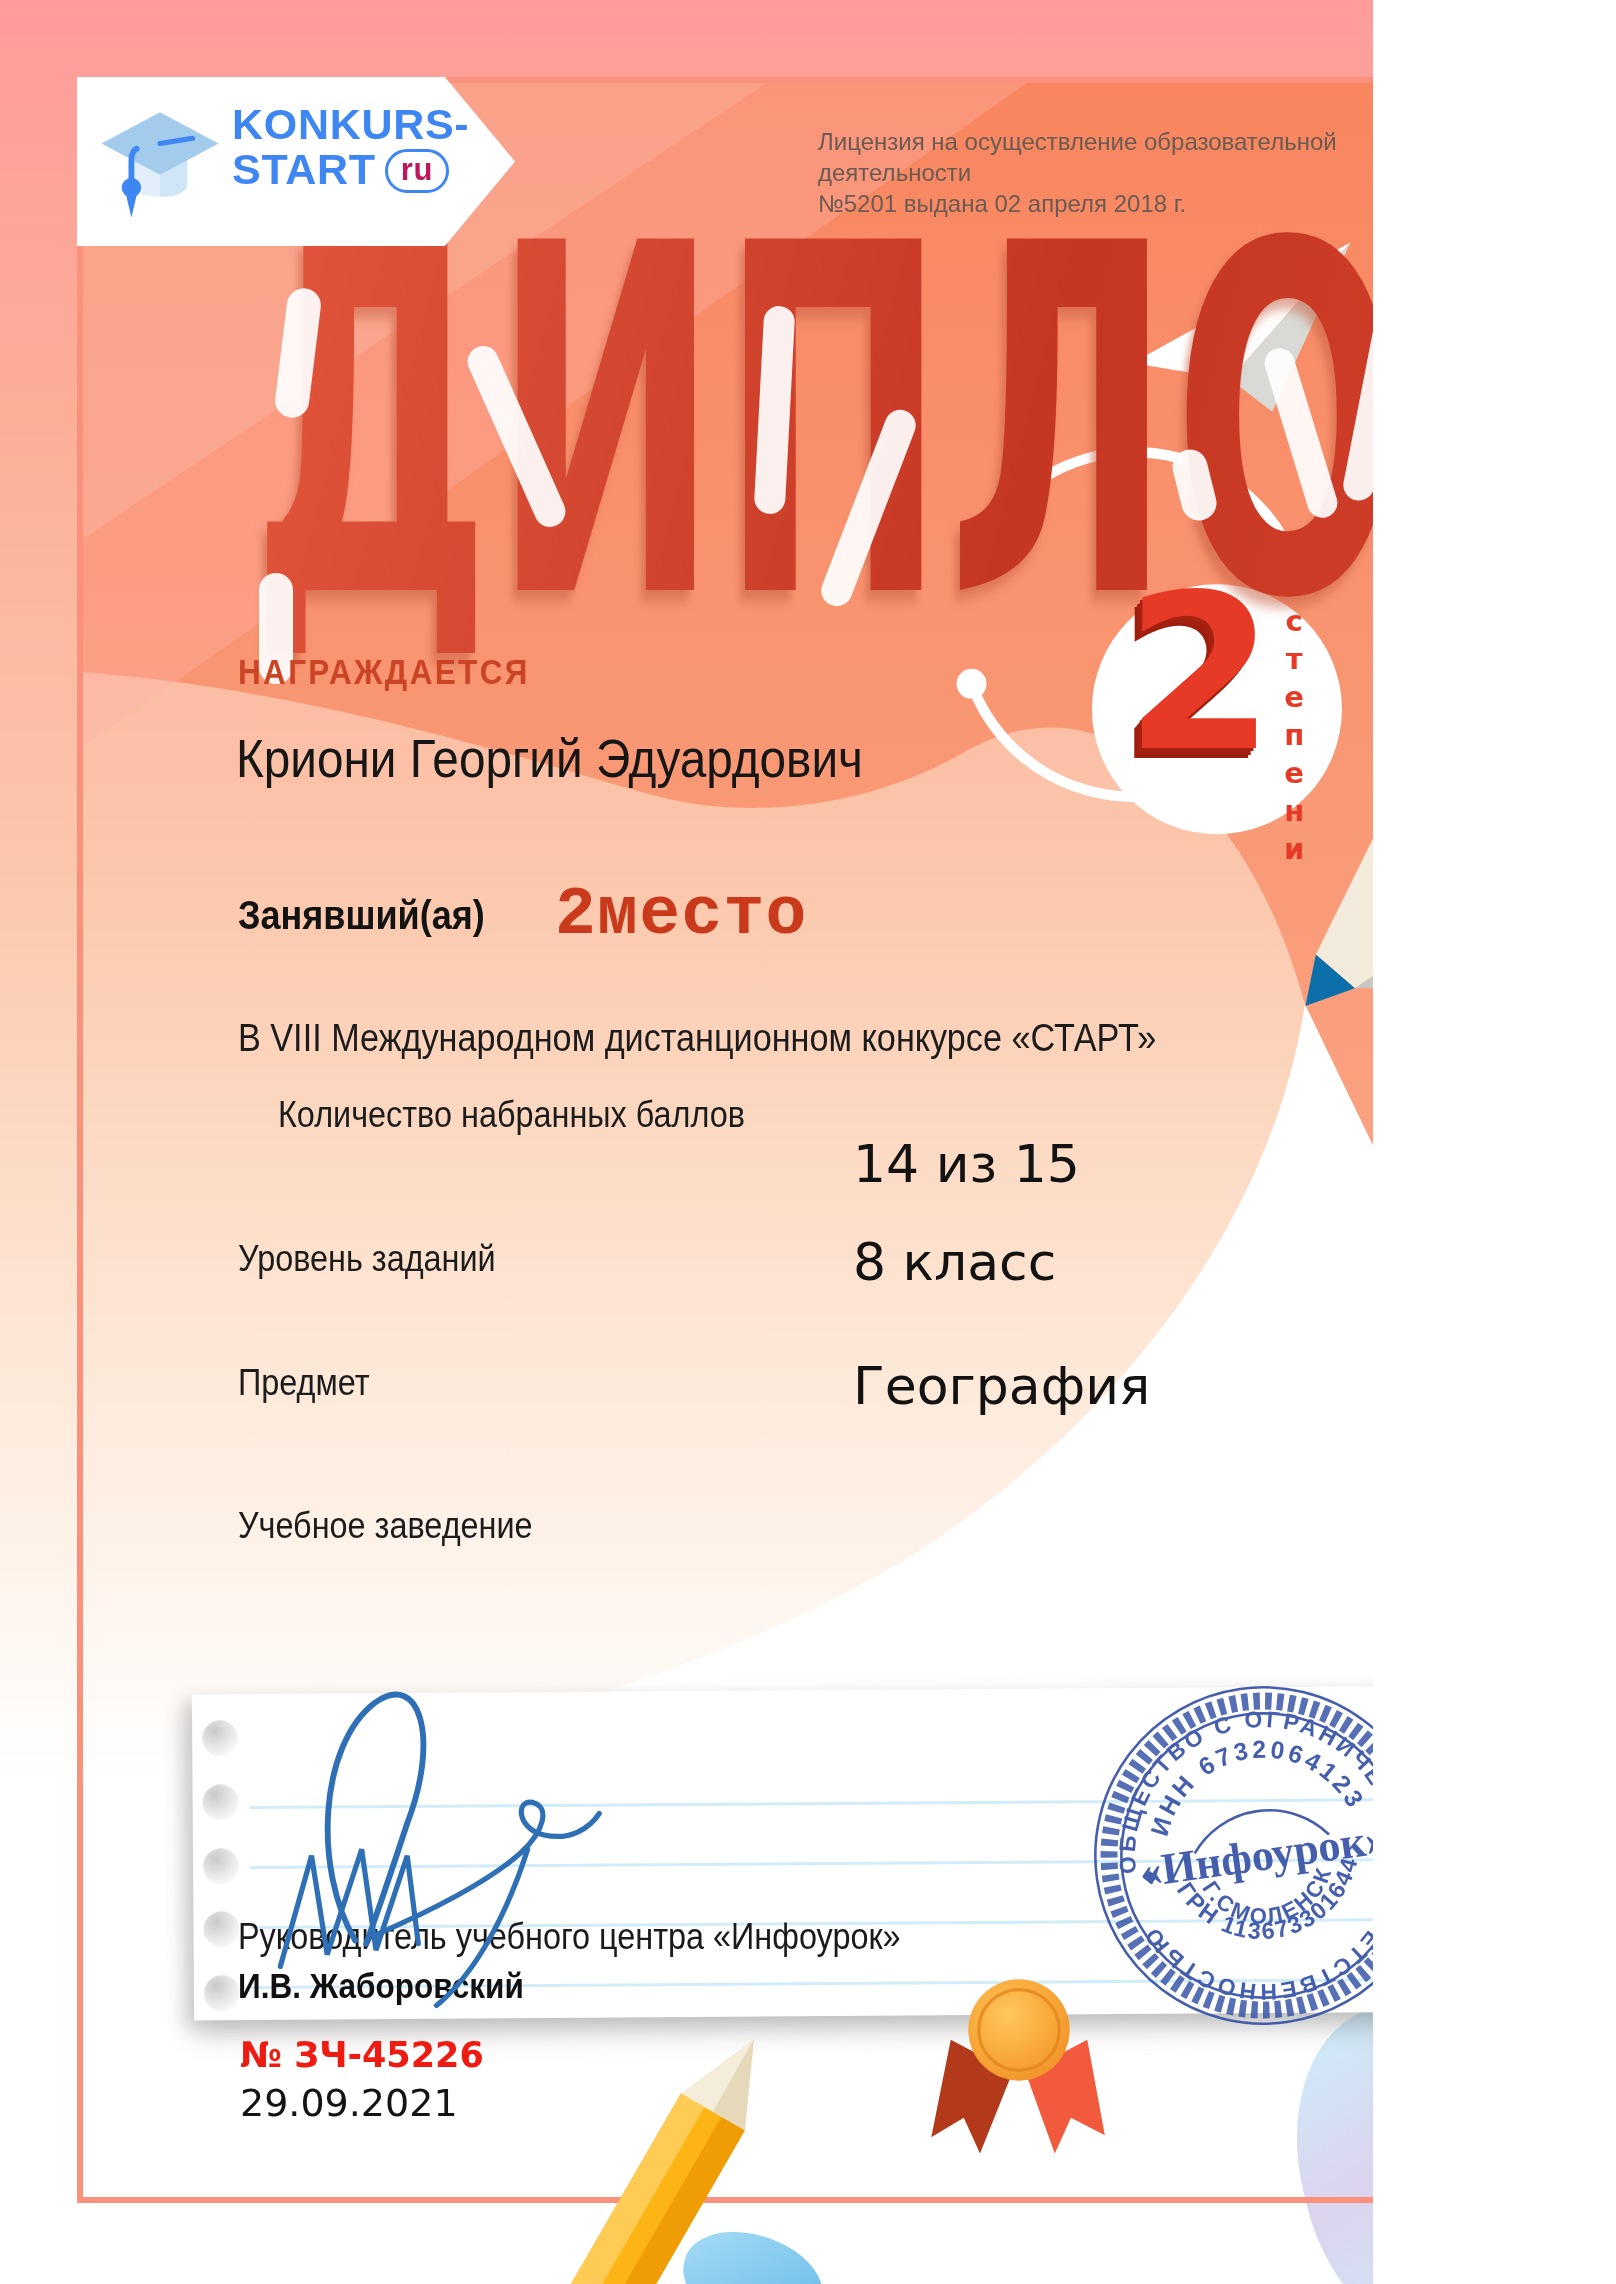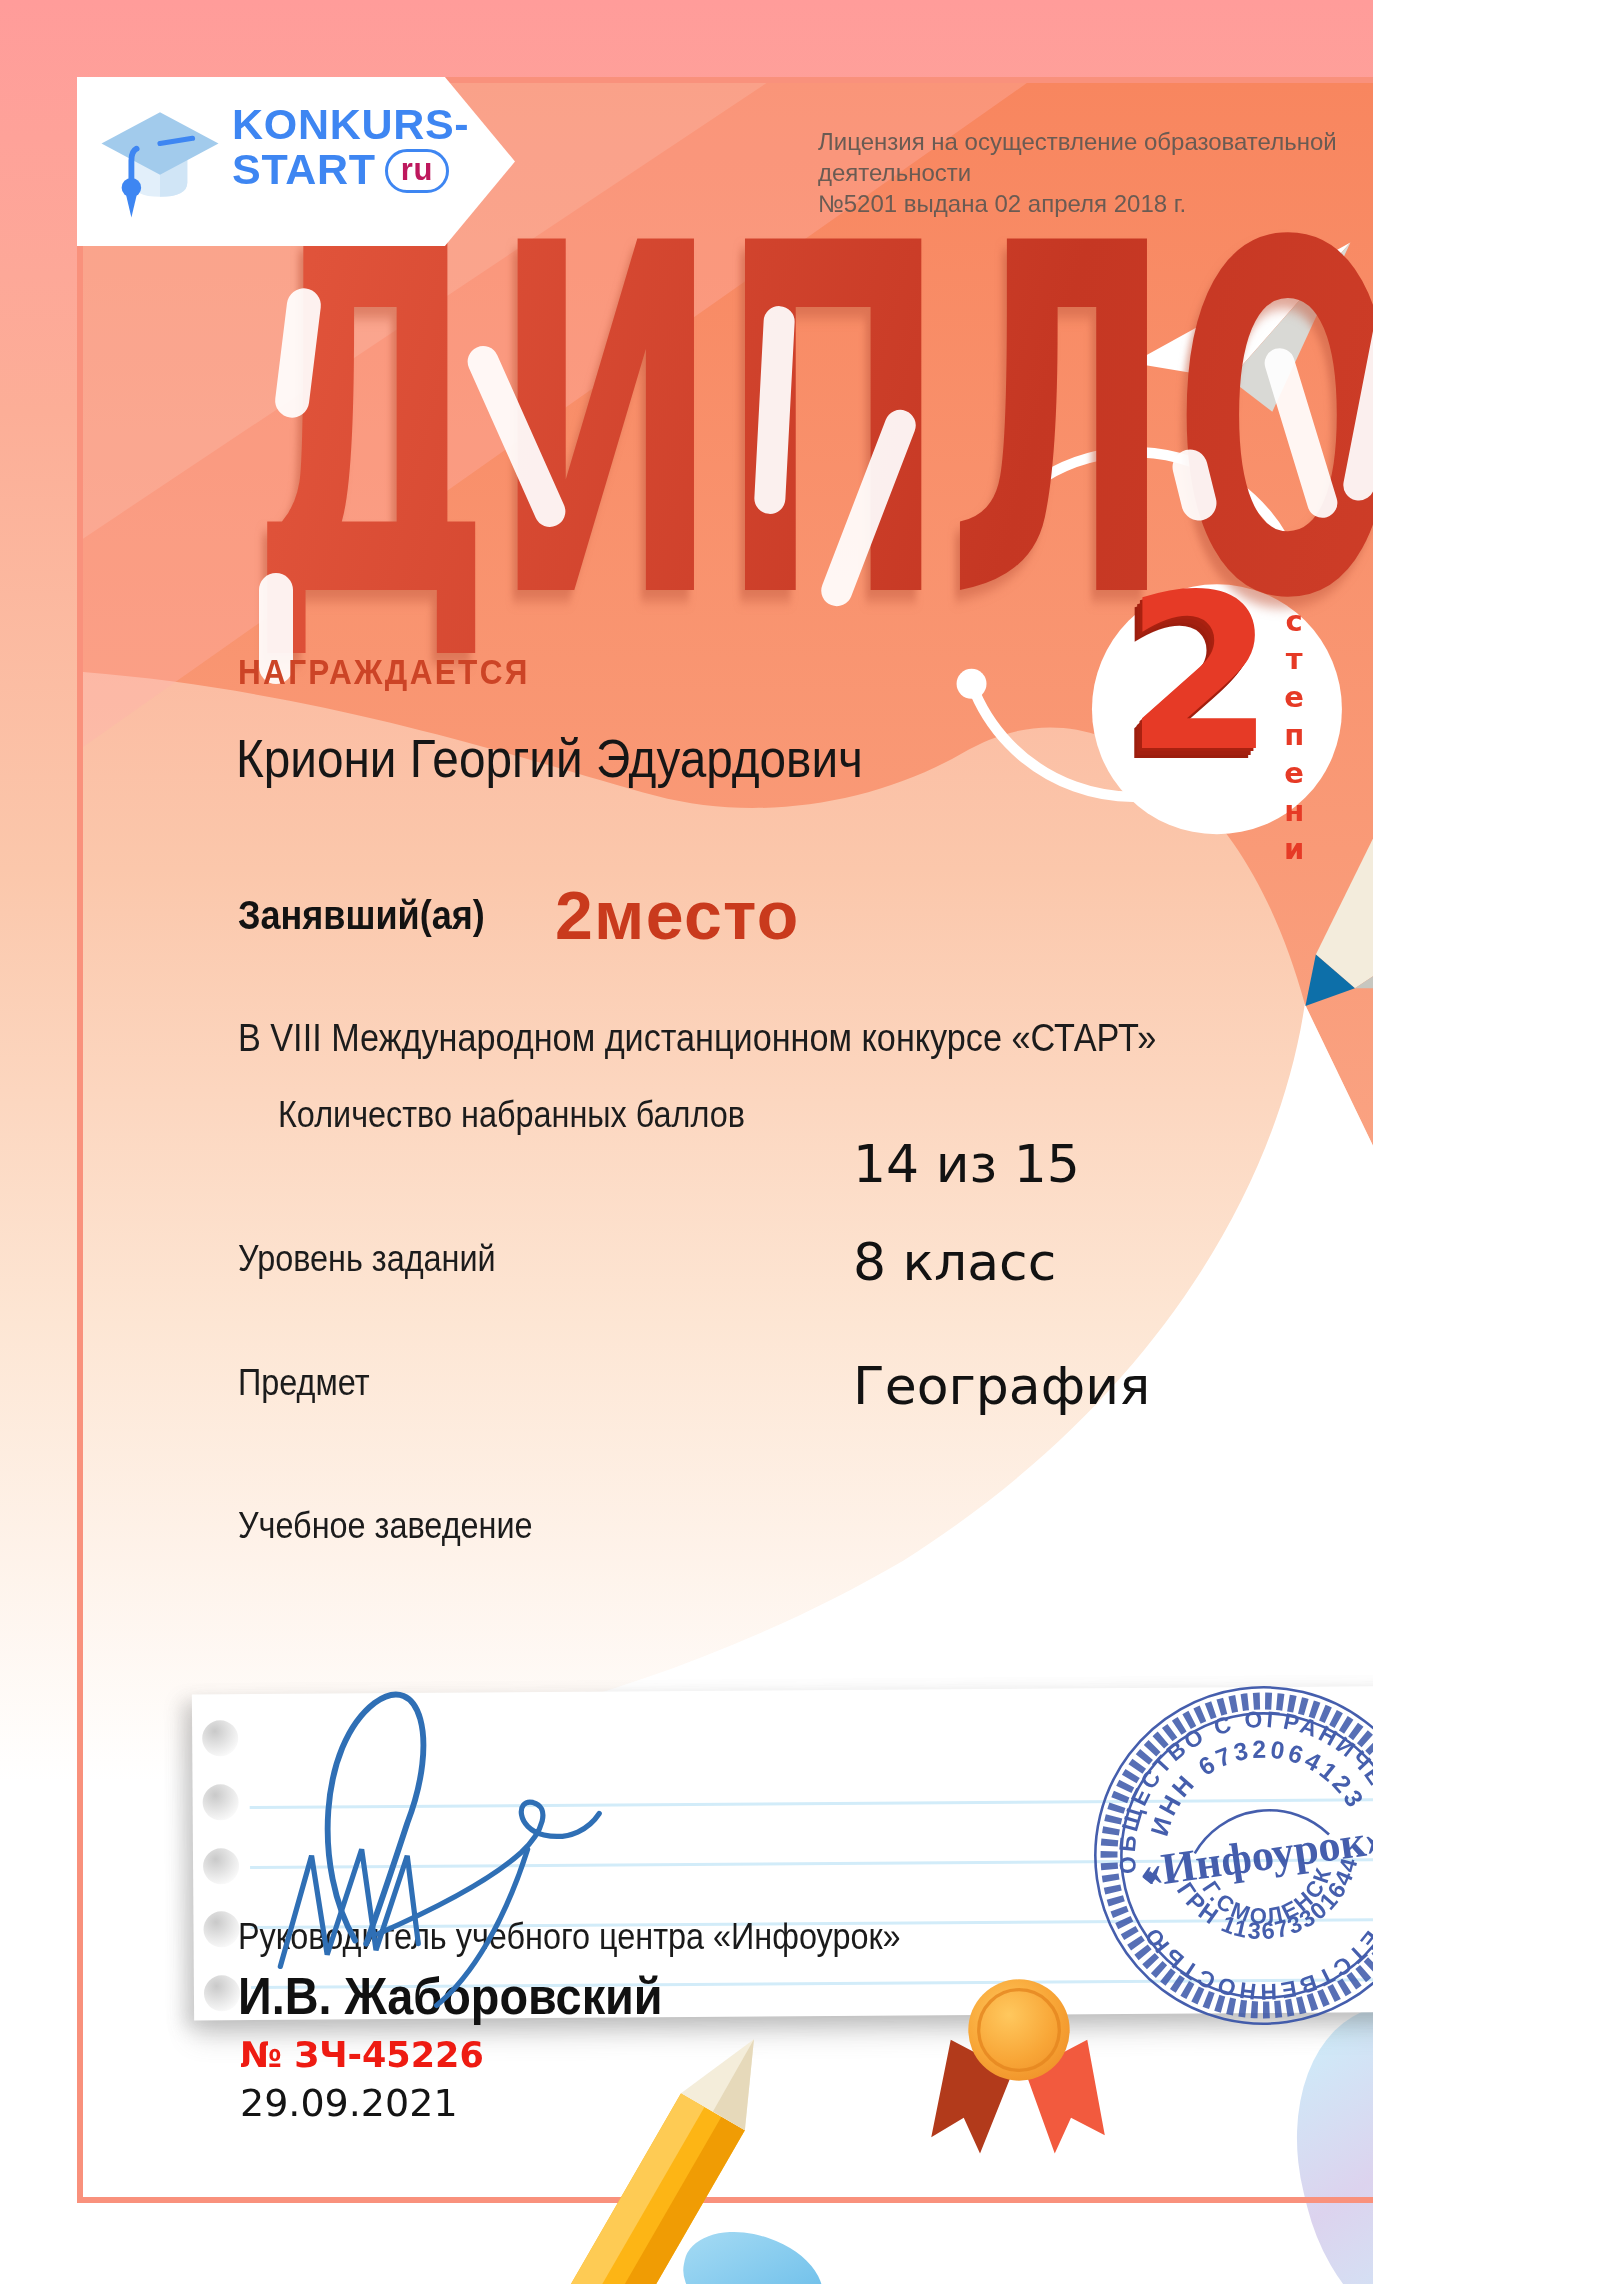--- a/index.html
+++ b/index.html
@@ -34,33 +34,33 @@
              font-size:215px;line-height:.95;color:#e63a26;z-index:14;
              text-shadow:-2.6px 3.3px 0 #a92110,-5.2px 6.5px 0 #a32010,-7.8px 9.8px 0 #9c1e0e;}
   .degree-col{position:absolute;left:1284px;top:604px;z-index:14;text-align:center;}
   .degree-col span{display:block;height:38px;font-family:"DejaVu Sans",sans-serif;font-weight:bold;
                    font-size:29px;color:#e63a26;}
   
   .award-label{position:absolute;left:238px;top:652px;font-size:35px;font-weight:bold;letter-spacing:2.6px;
                color:#cc4426;z-index:15;}
   .person-name{position:absolute;left:236px;top:728px;font-size:53px;color:#161616;z-index:15;}
   .place-label{position:absolute;left:238px;top:893px;font-size:40px;font-weight:bold;color:#131313;z-index:15;}
-  .place-value{position:absolute;left:555px;top:876px;font-family:Liberation Sans, sans-serif;font-weight:bold;
+  .place-value{position:absolute;left:555px;top:876px;font-family:Liberation Mono, monospace;font-weight:bold;
                font-size:68px;color:#c93a1d;letter-spacing:1.3px;z-index:15;}
   .contest{position:absolute;left:238px;top:1017px;font-size:38px;color:#1c1c1c;z-index:15;}
   .f-label{position:absolute;left:238px;font-size:36px;color:#1c1c1c;z-index:15;}
   .f-value{position:absolute;left:853px;font-family:"DejaVu Sans",sans-serif;font-size:52px;color:#121212;z-index:15;}
   
   .paper{position:absolute;left:193px;top:1690px;width:1292px;height:326px;background:#fff;z-index:8;
          transform:rotate(-.4deg);box-shadow:-10.4px 6.5px 17px rgba(120,120,120,.25),0 15.6px 26px rgba(110,110,110,.30);}
   .pline{position:absolute;left:57px;right:0;height:3.3px;background:#d2ecf9;}
   .phole{position:absolute;left:10.4px;width:36px;height:36px;border-radius:50%;
          background:radial-gradient(circle at 35% 30%,#c9c9c9,#ececec 55%,#fbfbfb 80%);}
   .sig-role{position:absolute;left:238px;top:1916px;font-size:36px;color:#1a1a1a;z-index:15;}
-  .sig-name{position:absolute;left:238px;top:1966px;font-size:52px;font-weight:bold;color:#111;z-index:15;}
+  .sig-name{position:absolute;left:238px;top:1966px;font-size:35px;font-weight:bold;color:#111;z-index:15;}
   .doc-num{position:absolute;left:240px;top:2035px;font-family:"DejaVu Sans",sans-serif;font-weight:bold;
            font-size:35px;color:#ee1b12;z-index:15;}
   .doc-date{position:absolute;left:240px;top:2081px;font-family:"DejaVu Sans",sans-serif;font-size:38px;
             color:#141414;z-index:15;}
   .sig-svg{position:absolute;left:215px;top:1654px;z-index:16;}
   .stamp{position:absolute;left:1081px;top:1673px;z-index:18;transform:rotate(-8deg);opacity:.94;}
   .stamp text{fill:#3a55a8;}
   
   .blob{position:absolute;z-index:6;}
   .blob-blue-1{left:1302px;top:2002px;width:234px;height:339px;border-radius:48%;transform:rotate(-14deg);

